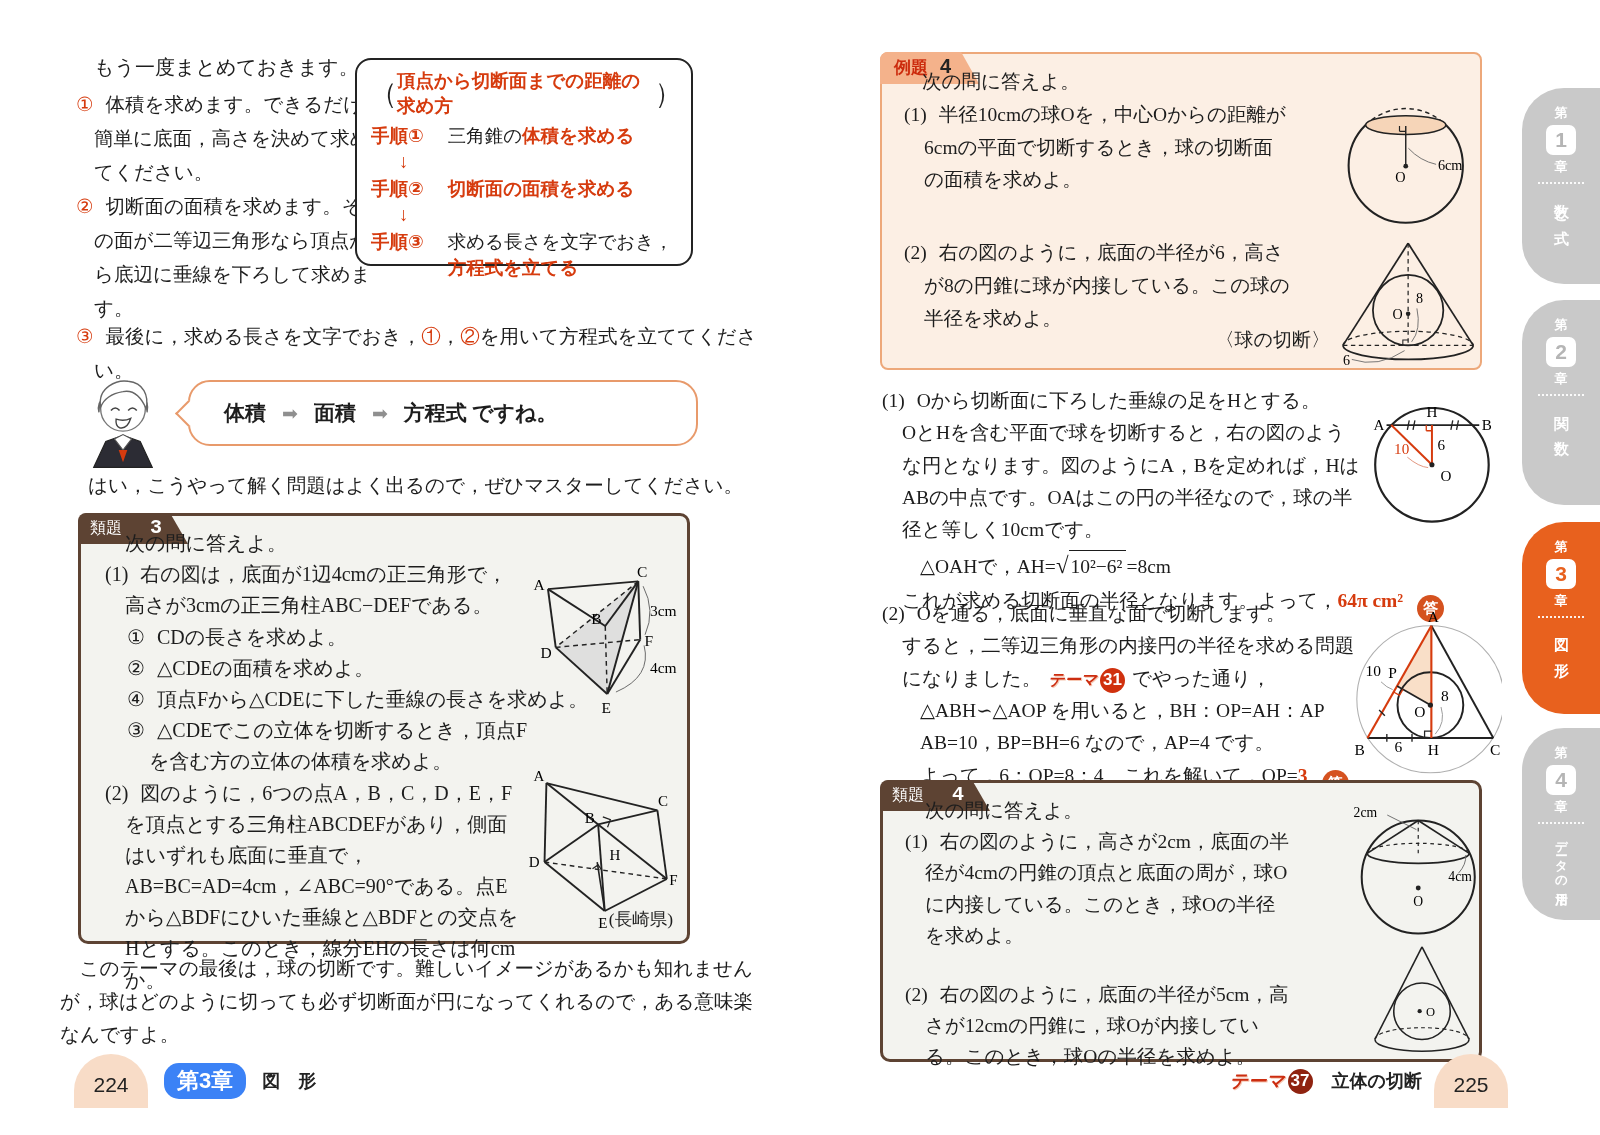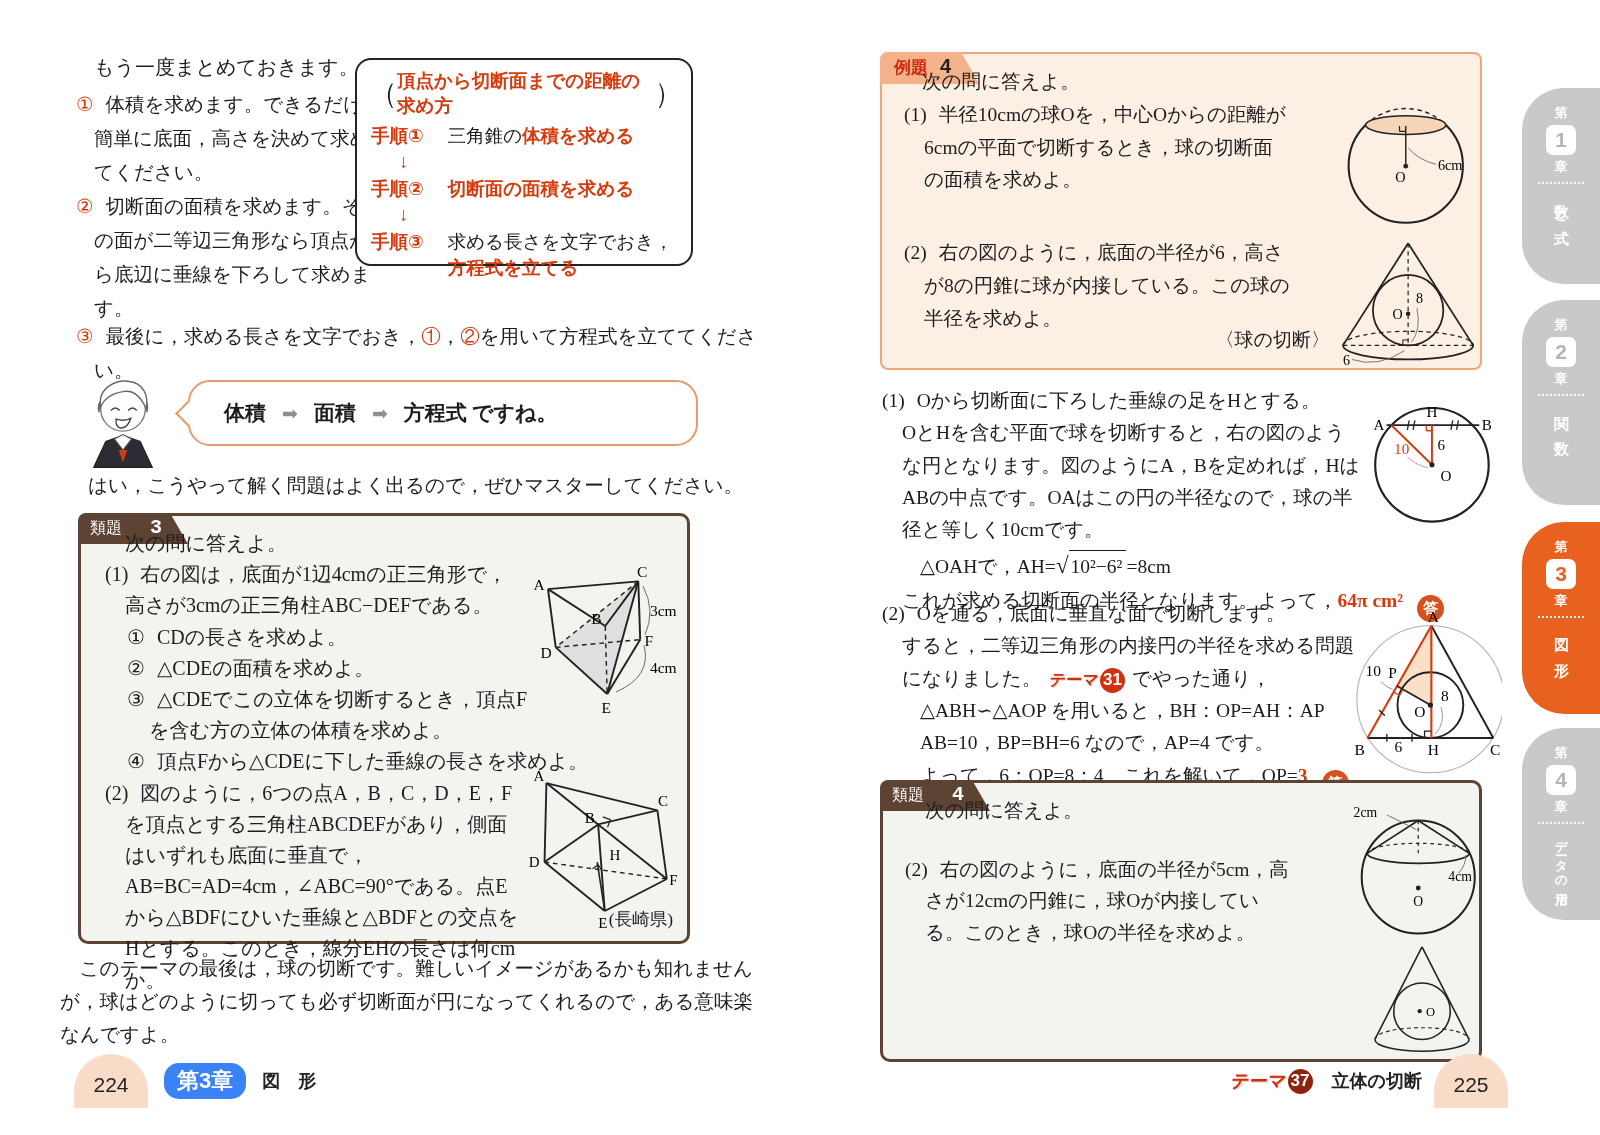--- a/index.html
+++ b/index.html
@@ -187,25 +187,25 @@
       <div class="q-item" style="padding-right:150px">
         <span class="qnum">(1)</span><span>右の図は，底面が1辺4cmの正三角形で，高さが3cmの正三角柱ABC−DEFである。</span>
       </div>
       <div class="subs">
         <div class="sub-item" style="padding-right:130px">
           <span class="qnum">①</span><span>CDの長さを求めよ。</span>
         </div>
         <div class="sub-item" style="padding-right:130px">
           <span class="qnum">②</span><span>△CDEの面積を求めよ。</span>
         </div>
+        <div class="sub-item" style="padding-right:30px">
+          <span class="qnum">④</span><span>頂点Fから△CDEに下した垂線の長さを求めよ。</span>
+        </div>
         <div class="sub-item" style="padding-right:130px">
           <span class="qnum">③</span><span>△CDEでこの立体を切断するとき，頂点Fを含む方の立体の体積を求めよ。</span>
-        </div>
-        <div class="sub-item" style="padding-right:30px">
-          <span class="qnum">④</span><span>頂点Fから△CDEに下した垂線の長さを求めよ。</span>
         </div>
       </div>
       <div class="q-item" style="padding-right:150px">
         <span class="qnum">(2)</span><span>図のように，6つの点A，B，C，D，E，Fを頂点とする三角柱ABCDEFがあり，側面はいずれも底面に垂直で，AB=BC=AD=4cm，∠ABC=90°である。点Eから△BDFにひいた垂線と△BDFとの交点をHとする。このとき，線分EHの長さは何cmか。</span>
       </div>
       <div class="src">(長崎県)</div>
 
       <svg class="fig" style="right:0;top:44px" width="180" height="167" viewBox="0 0 185 172">
         <polygon points="135,22 50,90 103,138" fill="#d9d9d9" fill-opacity="0.8"></polygon>
         <g stroke="#222" stroke-width="2" fill="none">
@@ -415,20 +415,23 @@
     </svg>
   </div>
 
   <div class="pbox rb4" style="left:880px;top:780px;width:602px;height:282px">
     <div class="pbox-label">
       <span class="w">類題</span>
       <span class="n">4</span>
     </div>
     <div class="pbox-inner" style="padding-left:22px">
       <div class="q-intro">次の問に答えよ。</div>
+      <div class="q-item" style="padding-right:168px">
+        <span class="qnum">(1)</span><span>右の図のように，高さが2cm，底面の半径が4cmの円錐の頂点と底面の周が，球Oに内接している。このとき，球Oの半径を求めよ。</span>
+      </div>
       <div class="q-item" style="padding-right:168px;margin-top:28px">
         <span class="qnum">(2)</span><span>右の図のように，底面の半径が5cm，高さが12cmの円錐に，球Oが内接している。このとき，球Oの半径を求めよ。</span>
       </div>
 
       <svg class="fig" style="right:-14px;top:10px" width="155" height="148" viewBox="0 0 170 162">
         <circle cx="88" cy="92" r="62" fill="none" stroke="#222" stroke-width="2.2"></circle>
         <line x1="88" y1="30" x2="32" y2="66" stroke="#222" stroke-width="1.8"></line>
         <line x1="88" y1="30" x2="144" y2="66" stroke="#222" stroke-width="1.8"></line>
         <path d="M32,66 A56,11 0 0 0 144,66" fill="none" stroke="#222" stroke-width="1.8"></path>
         <path d="M32,66 A56,11 0 0 1 144,66" fill="none" stroke="#222" stroke-width="1.3" stroke-dasharray="4 4"></path>

